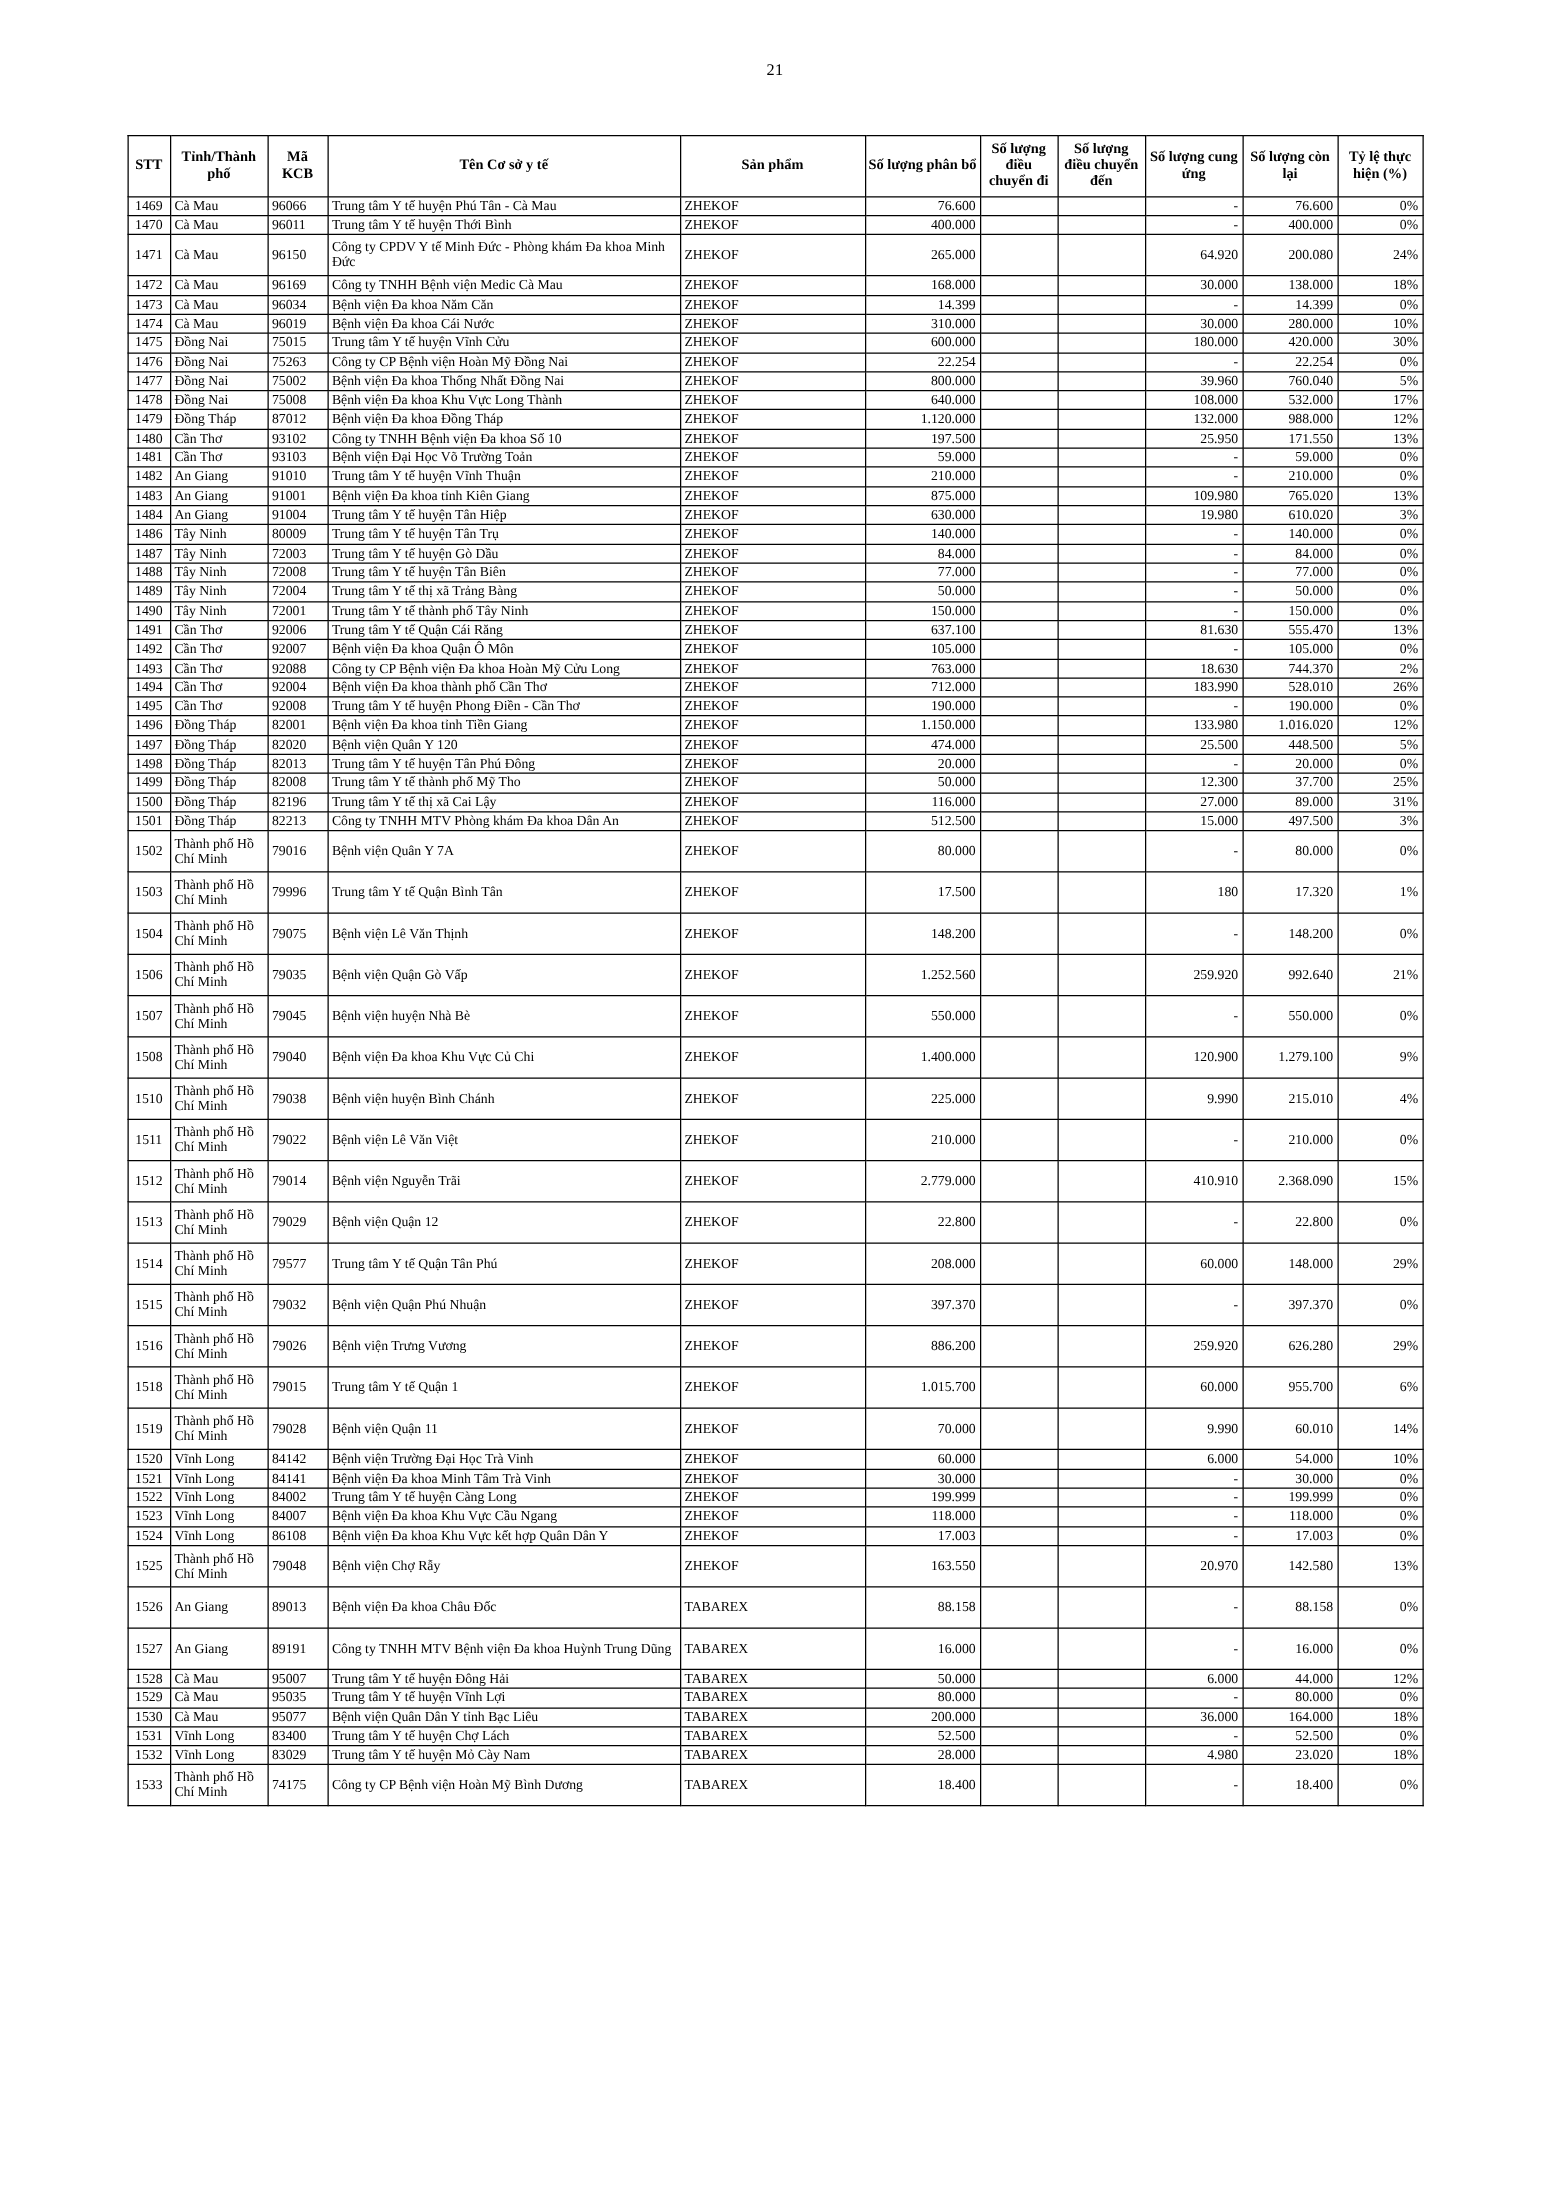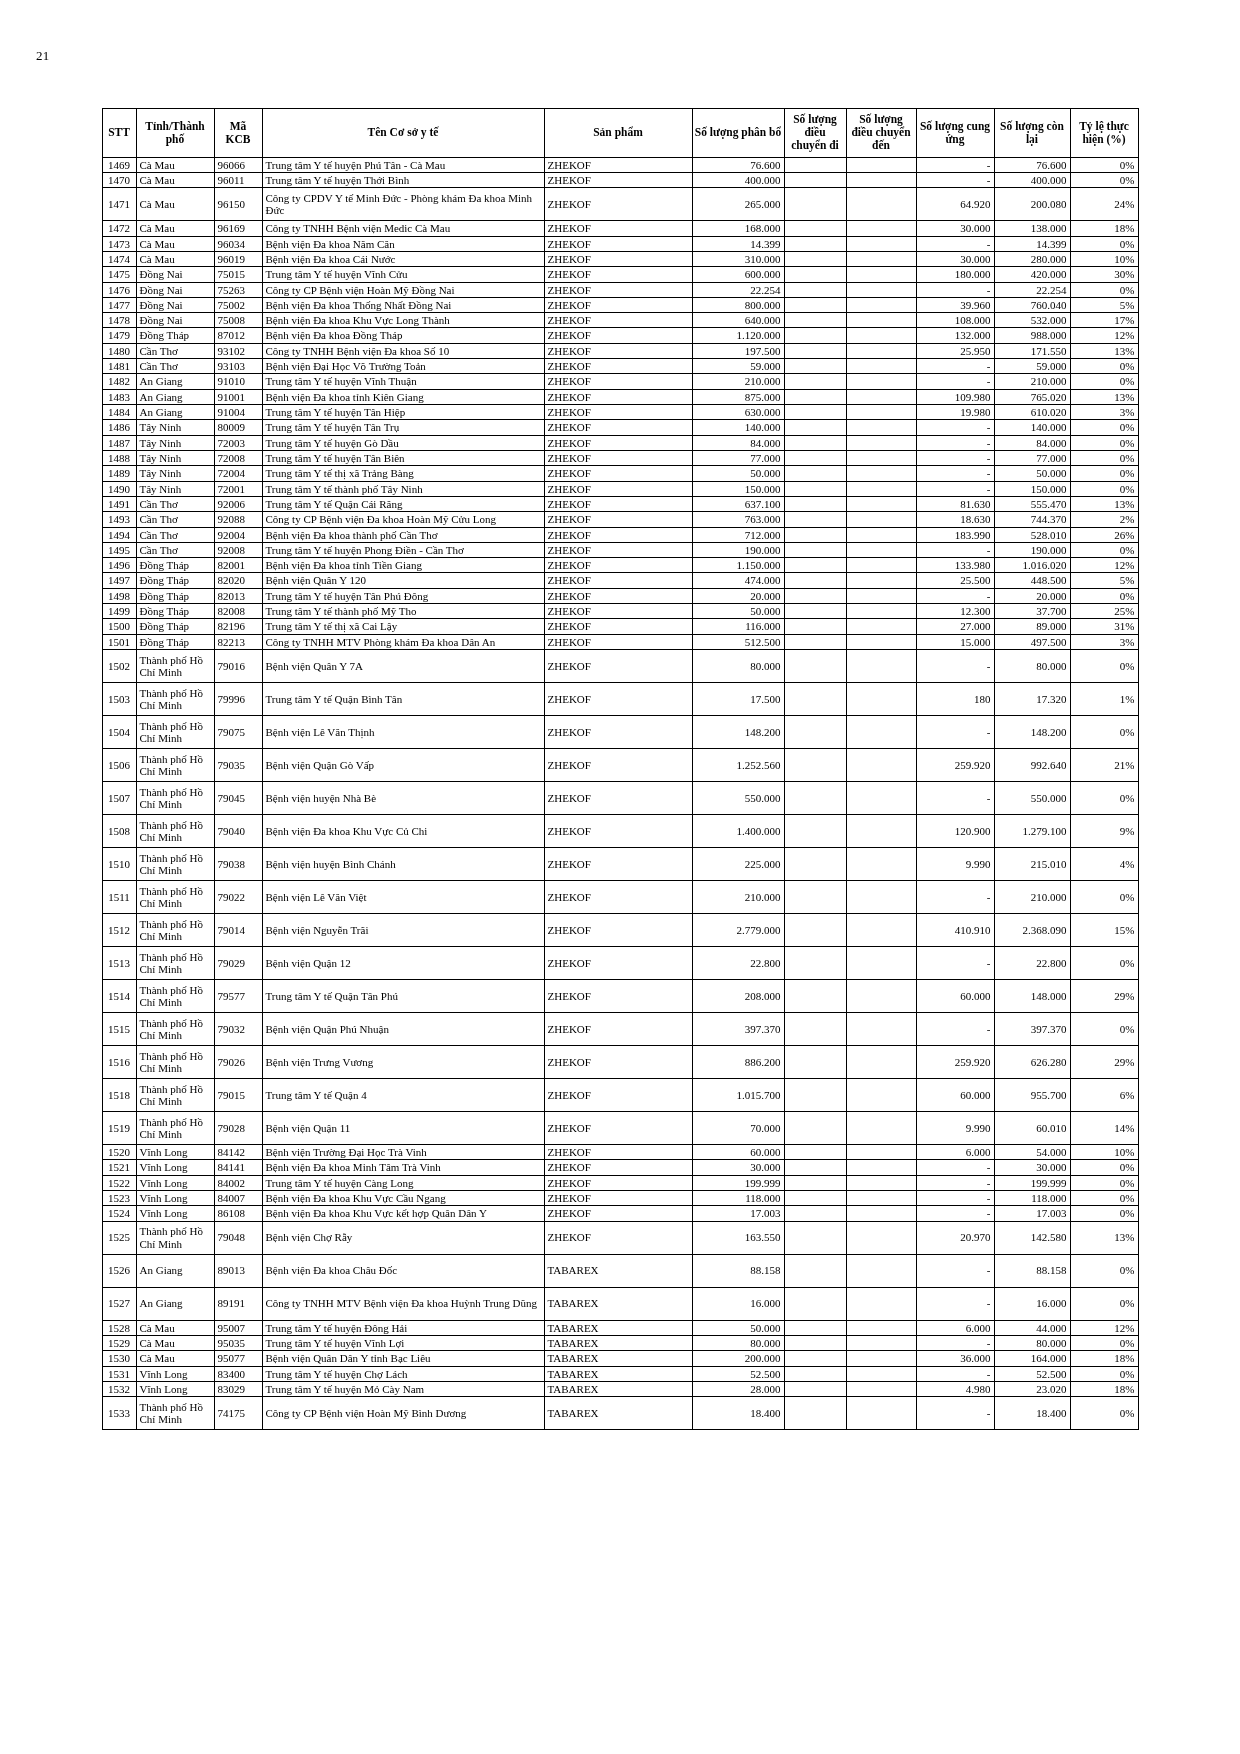--- a/index.html
+++ b/index.html
@@ -15,20 +15,21 @@
     position: relative;
   }
   .page {
     width: 1240px;
     height: 1754px;
     box-sizing: border-box;
     padding: 40px 36px 0 36px;
     position: relative;
   }
   .page-number {
+    text-align: center;
     font-size: 13px;
     margin-top: 8px;
     margin-bottom: 44px;
     letter-spacing: 0.2px;
     font-family: Liberation Serif, serif;
   }
   table.report {
     border-collapse: collapse;
     width: 1036px;
     margin: 0 auto;
@@ -389,20 +390,33 @@
           <td class="name">Trung tâm Y tế Quận Cái Răng</td>
           <td class="prod">ZHEKOF</td>
           <td class="num">637.100</td>
           <td class="num"></td>
           <td class="num"></td>
           <td class="dash">81.630</td>
           <td class="num">555.470</td>
           <td class="rate">13%</td>
         </tr>
         <tr>
+          <td class="stt">1492</td>
+          <td class="prov">Cần Thơ</td>
+          <td class="code">92007</td>
+          <td class="name">Bệnh viện Đa khoa Quận Ô Môn</td>
+          <td class="prod">ZHEKOF</td>
+          <td class="num">105.000</td>
+          <td class="num"></td>
+          <td class="num"></td>
+          <td class="dash">-</td>
+          <td class="num">105.000</td>
+          <td class="rate">0%</td>
+        </tr>
+        <tr>
           <td class="stt">1493</td>
           <td class="prov">Cần Thơ</td>
           <td class="code">92088</td>
           <td class="name">Công ty CP Bệnh viện Đa khoa Hoàn Mỹ Cửu Long</td>
           <td class="prod">ZHEKOF</td>
           <td class="num">763.000</td>
           <td class="num"></td>
           <td class="num"></td>
           <td class="dash">18.630</td>
           <td class="num">744.370</td>
@@ -678,21 +692,21 @@
           <td class="num"></td>
           <td class="num"></td>
           <td class="dash">259.920</td>
           <td class="num">626.280</td>
           <td class="rate">29%</td>
         </tr>
         <tr class="tall">
           <td class="stt">1518</td>
           <td class="prov">Thành phố Hồ Chí Minh</td>
           <td class="code">79015</td>
-          <td class="name">Trung tâm Y tế Quận 4</td>
+          <td class="name">Trung tâm Y tế Quận 1</td>
           <td class="prod">ZHEKOF</td>
           <td class="num">1.015.700</td>
           <td class="num"></td>
           <td class="num"></td>
           <td class="dash">60.000</td>
           <td class="num">955.700</td>
           <td class="rate">6%</td>
         </tr>
         <tr class="tall">
           <td class="stt">1519</td>

